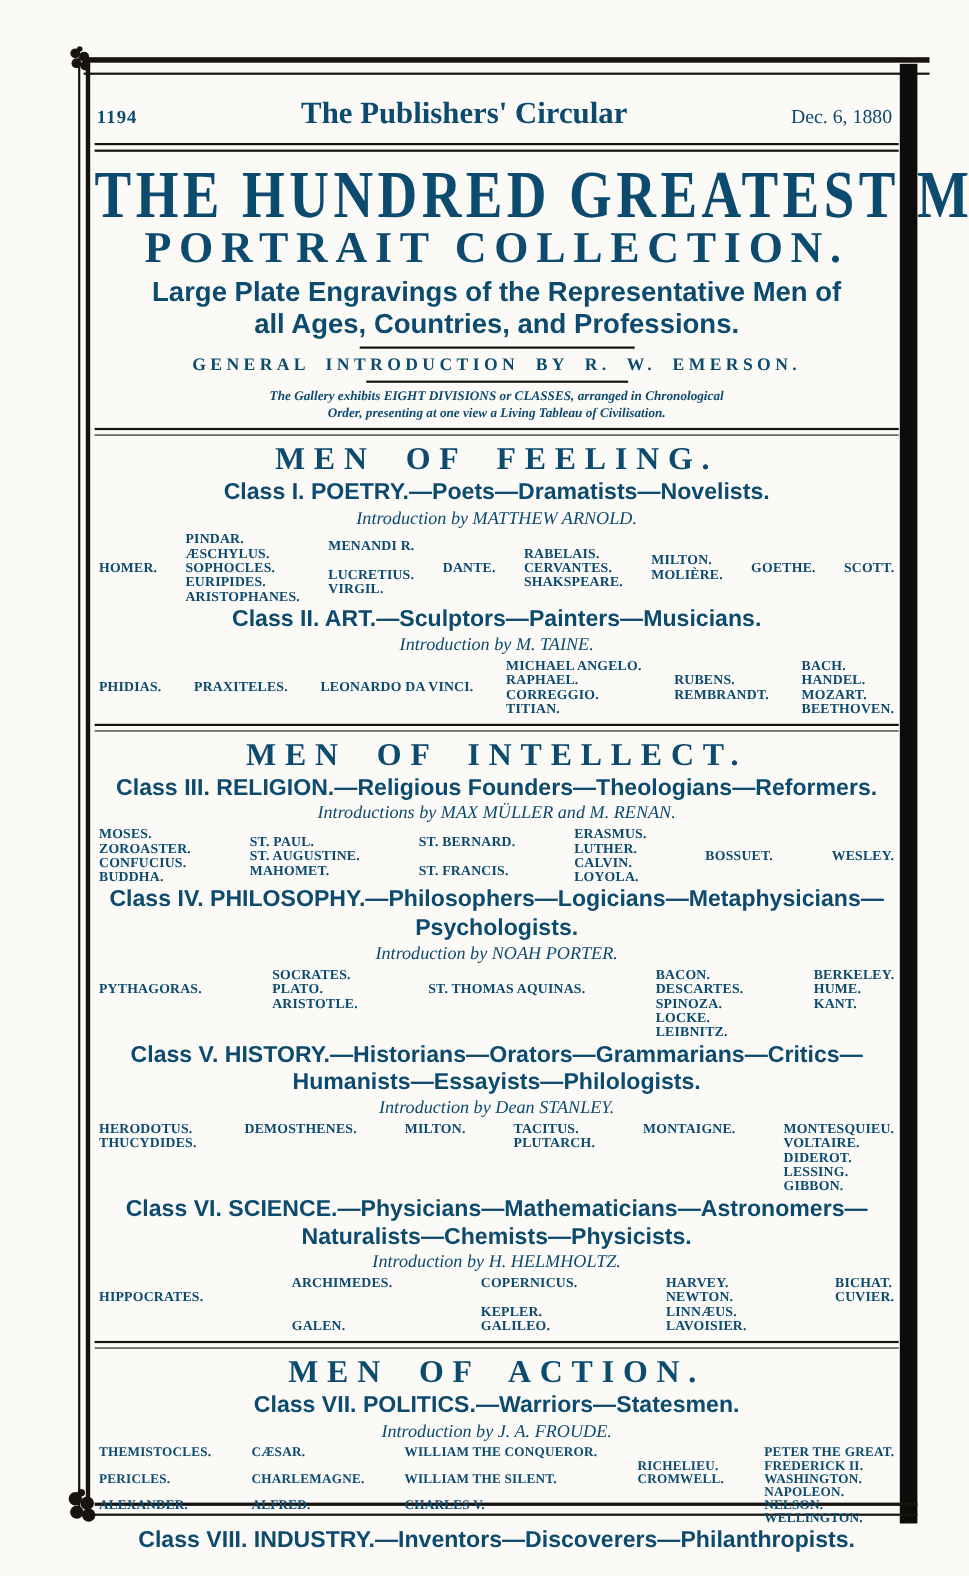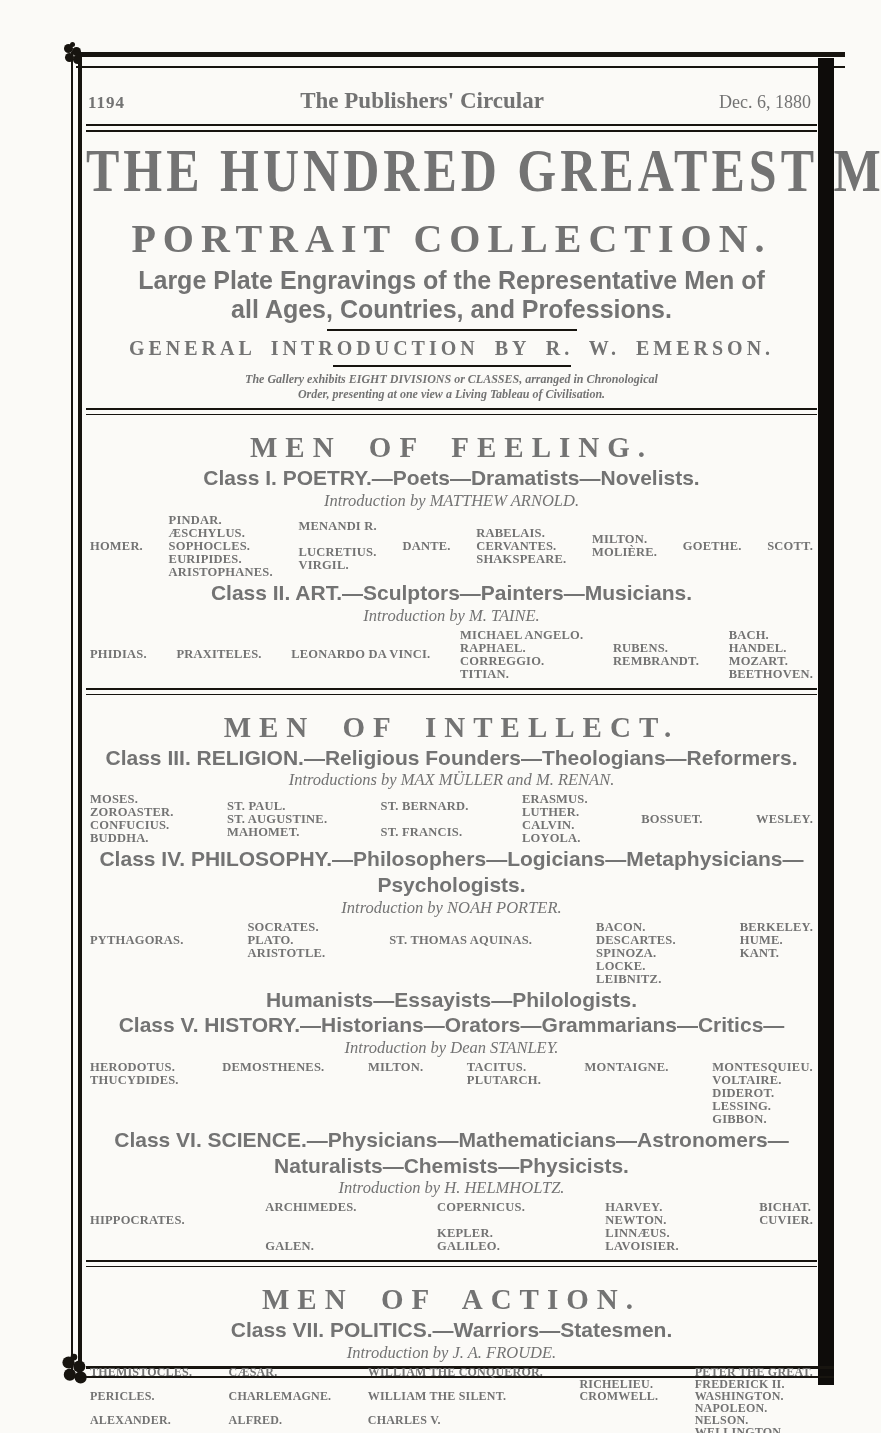--- a/index.html
+++ b/index.html
@@ -1,49 +1,49 @@
 <!DOCTYPE html>
 <html><head>
 <meta charset="utf-8">
 <style>
   html,body{margin:0;padding:0;background:#ffffff;}
-  .page{position:relative;width:881px;height:1433px;background:#fbfaf7;color:#737373;
+  .page{position:relative;width:881px;height:1433px;background:#fbfaf7;color:#0c4a6e;
         font-family:"Liberation Serif", serif;overflow:hidden;}
   
   .frame-left{position:absolute;left:71px;top:52px;height:1326px;width:5px;
               border-left:2.5px solid #17140f;border-right:4.5px solid #17140f;}
   .frame-right{position:absolute;left:818px;top:58px;height:1327px;width:16px;background:#0e0c0a;}
   .rule-top{position:absolute;left:76px;top:52px;width:769px;height:9px;
             border-top:5px solid #17140f;border-bottom:2px solid #17140f;}
   .rule-bottom{position:absolute;left:86px;top:1366px;width:748px;height:7px;
                border-top:3px solid #17140f;border-bottom:2px solid #17140f;}
   .orn{position:absolute;width:9px;height:9px;background:#17140f;border-radius:50%;
        box-shadow:8px 3px 0 0 #17140f, 1px 9px 0 0 #17140f, 9px 11px 0 0 #17140f, 4px -4px 0 -2px #17140f;}
   .orn.tl{left:64px;top:44px;}
   .orn.bl{left:64px;top:1358px;transform:scale(1.35);}
   
   .content{position:absolute;left:86px;top:60px;width:731px;text-align:center;}
   .header-row{display:flex;justify-content:space-between;align-items:baseline;
               margin-top:28px;padding:0 6px 0 2px;}
   .pgnum{font-size:17px;font-weight:bold;letter-spacing:1px;}
-  .journal{font-size:23px;font-weight:bold;}
+  .journal{font-size:28px;font-weight:bold;}
   .issue-date{font-size:18px;}
   .hrule{margin-top:10px;height:4px;border-top:2.5px solid #17140f;border-bottom:2px solid #17140f;}
   .t1{margin-top:8px;font-size:50px;font-weight:bold;letter-spacing:4px;white-space:nowrap;
       transform:scaleY(1.22);transform-origin:center top;line-height:1.0;}
-  .t2{margin-top:28px;font-size:40px;font-weight:bold;letter-spacing:7px;white-space:nowrap;line-height:1.05;}
+  .t2{margin-top:8px;font-size:40px;font-weight:bold;letter-spacing:7px;white-space:nowrap;line-height:1.05;}
   .subtitle{margin-top:6px;font-family:"Liberation Sans", sans-serif;font-weight:bold;
             font-size:25px;line-height:1.14;}
   .srule{width:250px;margin:6px auto 0;border-top:2.5px solid #17140f;}
   .srule.s2{width:238px;margin-top:5px;}
-  .gintro{margin-top:6px;font-size:20px;font-weight:bold;letter-spacing:4px;word-spacing:7px;white-space:nowrap;}
+  .gintro{margin-top:6px;font-size:16px;font-weight:bold;letter-spacing:4px;word-spacing:7px;white-space:nowrap;}
   .note{margin-top:5px;font-size:12px;font-weight:bold;font-style:italic;line-height:1.22;}
   .drule{margin:7px 0 2px;height:4px;border-top:2.5px solid #17140f;border-bottom:1.5px solid #17140f;}
   
-  .section-heading{margin-top:16px;font-size:29px;font-weight:bold;letter-spacing:8px;word-spacing:12px;white-space:nowrap;}
+  .section-heading{margin-top:5px;font-size:29px;font-weight:bold;letter-spacing:8px;word-spacing:12px;white-space:nowrap;}
   .class-title{margin-top:3px;font-family:"Liberation Sans", sans-serif;font-weight:bold;
                font-size:21px;line-height:1.08;white-space:nowrap;}
   .class-intro{margin-top:1px;font-size:16.5px;font-style:italic;text-align:center;}
   .names-row{display:flex;justify-content:space-between;margin-top:3px;padding:0 4px;
              text-align:left;}
   .names-row.vc{align-items:center;}
   .names-row.vt{align-items:flex-start;}
   .col{display:flex;flex-direction:column;}
   .nm{height:13px;line-height:13px;font-size:12.5px;font-weight:bold;letter-spacing:0.2px;white-space:nowrap;}
   .g6 .nm{height:12px;line-height:12px;font-size:12px;}
@@ -221,22 +221,22 @@
               <div class="nm">LEIBNITZ.</div>
             </div>
             <div class="col">
               <div class="nm">BERKELEY.</div>
               <div class="nm">HUME.</div>
               <div class="nm">KANT.</div>
             </div>
           </div>
         </div>
         <div class="class-block g4">
+          <div class="class-title">Class V.  HISTORY.—Historians—Orators—Grammarians—Critics—</div>
           <div class="class-title">Humanists—Essayists—Philologists.</div>
-          <div class="class-title">Class V.  HISTORY.—Historians—Orators—Grammarians—Critics—</div>
           <div class="class-intro">Introduction by Dean STANLEY.</div>
           <div class="names-row vt g4">
             <div class="col">
               <div class="nm">HERODOTUS.</div>
               <div class="nm">THUCYDIDES.</div>
             </div>
             <div class="col">
               <div class="nm">DEMOSTHENES.</div>
             </div>
             <div class="col">

